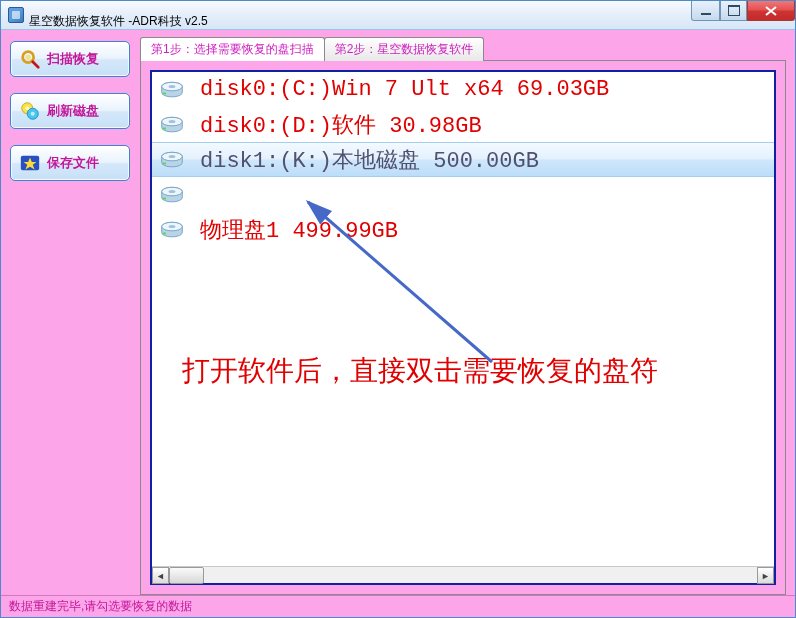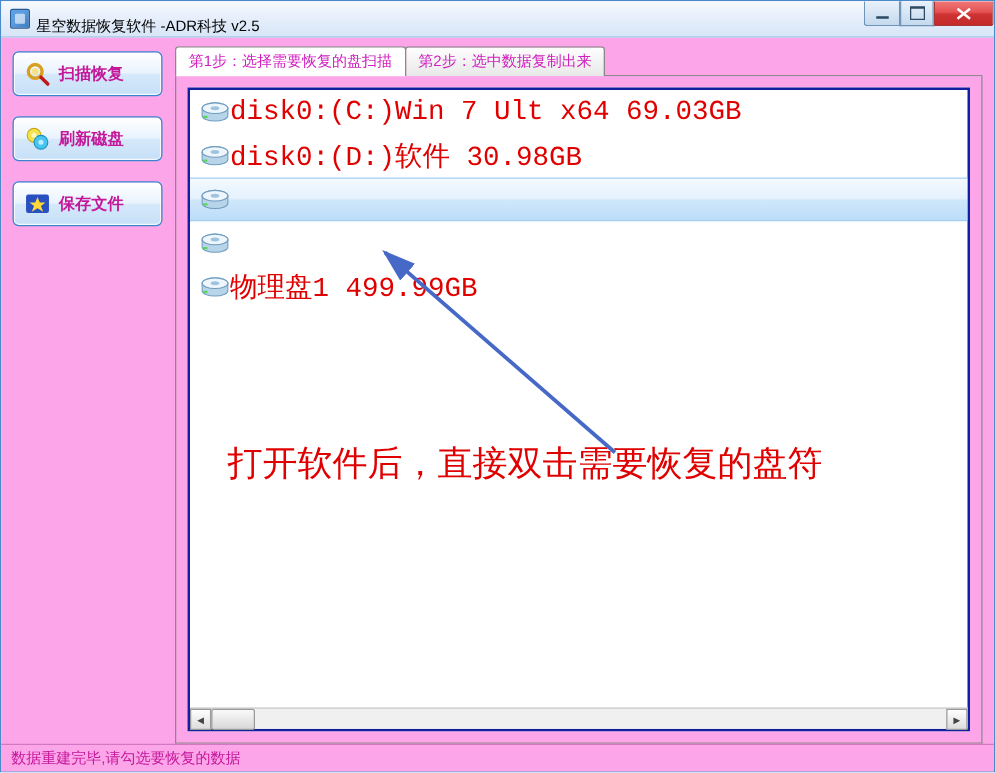--- a/index.html
+++ b/index.html
@@ -34,21 +34,21 @@
 .main{flex:1;display:flex;flex-direction:column;}
 .tabs{height:24px;display:flex;}
 .tab{height:24px;padding:0 10px;border:1px solid #8a8a8a;border-bottom:none;background:linear-gradient(to bottom,#fefefe,#e8e8e8);display:flex;align-items:center;font-size:12px;color:#d020c0;border-radius:3px 3px 0 0;margin-right:-1px;position:relative;z-index:1;cursor:pointer;}
 .tab.active{background:#fff;z-index:3;border-color:#8a8a8a;}
 .tab-rest{flex:1;border-bottom:1px solid #8a8a8a;margin-top:23px;height:1px;}
 
 .panel{flex:1;background:#fca6e9;border:1px solid #8a8a8a;border-top:none;padding:9px 9px 9px 9px;display:flex;}
 .listwrap{flex:1;border:2px solid #1020a0;background:#fff;position:relative;display:flex;flex-direction:column;}
 .listinner{flex:1;position:relative;overflow:hidden;}
 
-.drive-row{height:35px;display:flex;align-items:center;padding:0 8px;gap:0;cursor:pointer;}
+.drive-row{height:35px;display:flex;align-items:center;padding:0 8px;gap:16px;cursor:pointer;}
 .drive-row.sel{background:linear-gradient(to bottom,#f3f9ff 0%,#e4f1fd 48%,#cfe7fb 52%,#bcddf8 100%);border-top:1px solid #a4cef1;border-bottom:1px solid #a4cef1;}
 .drive-ico{width:24px;height:18px;flex:none;}
 .drive-txt{font-family:"NSimSun","SimSun","Courier New",monospace;font-size:22px;color:#e00000;white-space:pre;font-weight:normal;}
 .drive-row.sel .drive-txt{color:#505070;}
 
 .hint{position:absolute;left:30px;top:280px;font-family:"SimSun","NSimSun",serif;font-size:28px;color:#e00000;}
 .arrow{position:absolute;left:140px;top:120px;pointer-events:none;}
 
 .hscroll{height:17px;background:#f0f0f0;border-top:1px solid #c9c9c9;display:flex;}
 .hs-btn{width:17px;height:17px;background:linear-gradient(to bottom,#fff,#dcdcdc);border:1px solid #9a9a9a;display:flex;align-items:center;justify-content:center;font-size:9px;color:#444;cursor:pointer;}
@@ -106,21 +106,21 @@
                 <polygon points="12,6 14,11 19,11 15,14 17,19 12,16 7,19 9,14 5,11 10,11" fill="#ffd83a"></polygon>
               </svg>
           </span>
           <span class="lbl">保存文件</span>
         </div>
       </div>
 
       <div class="main">
         <div class="tabs">
           <div class="tab active">第1步：选择需要恢复的盘扫描</div>
-          <div class="tab">第2步：选中数据复制出来</div>
+          <div class="tab">第2步：星空数据恢复软件</div>
           <div class="tab-rest"></div>
         </div>
         <div class="panel">
           <div class="listwrap">
             <div class="listinner" id="drive-list">
 
               <div class="drive-row">
                   <span class="drive-ico"><svg viewBox="0 0 28 20" width="24" height="18">
                       <ellipse cx="14" cy="6" rx="12" ry="5" fill="#d8e8f4" stroke="#6f9cbf"></ellipse>
                       <path d="M2 6 v7 a12 5 0 0 0 24 0 v-7" fill="#b8d4e8" stroke="#6f9cbf"></path>
@@ -141,20 +141,21 @@
                   <span class="drive-txt">disk0:(D:)软件 30.98GB</span>
                 </div>
                 <div class="drive-row sel">
                   <span class="drive-ico"><svg viewBox="0 0 28 20" width="24" height="18">
                       <ellipse cx="14" cy="6" rx="12" ry="5" fill="#d8e8f4" stroke="#6f9cbf"></ellipse>
                       <path d="M2 6 v7 a12 5 0 0 0 24 0 v-7" fill="#b8d4e8" stroke="#6f9cbf"></path>
                       <ellipse cx="14" cy="6" rx="12" ry="5" fill="#eef6fb" stroke="#6f9cbf"></ellipse>
                       <ellipse cx="14" cy="6" rx="4" ry="1.8" fill="#9cc4df"></ellipse>
                       <rect x="3" y="13" width="4" height="2.2" rx="0.6" fill="#57d857"></rect>
                     </svg></span>
+                  <span class="drive-txt">disk1:(K:)本地磁盘 500.00GB</span>
                 </div>
                 <div class="drive-row">
                   <span class="drive-ico"><svg viewBox="0 0 28 20" width="24" height="18">
                       <ellipse cx="14" cy="6" rx="12" ry="5" fill="#d8e8f4" stroke="#6f9cbf"></ellipse>
                       <path d="M2 6 v7 a12 5 0 0 0 24 0 v-7" fill="#b8d4e8" stroke="#6f9cbf"></path>
                       <ellipse cx="14" cy="6" rx="12" ry="5" fill="#eef6fb" stroke="#6f9cbf"></ellipse>
                       <ellipse cx="14" cy="6" rx="4" ry="1.8" fill="#9cc4df"></ellipse>
                       <rect x="3" y="13" width="4" height="2.2" rx="0.6" fill="#57d857"></rect>
                     </svg></span>
                 </div>

